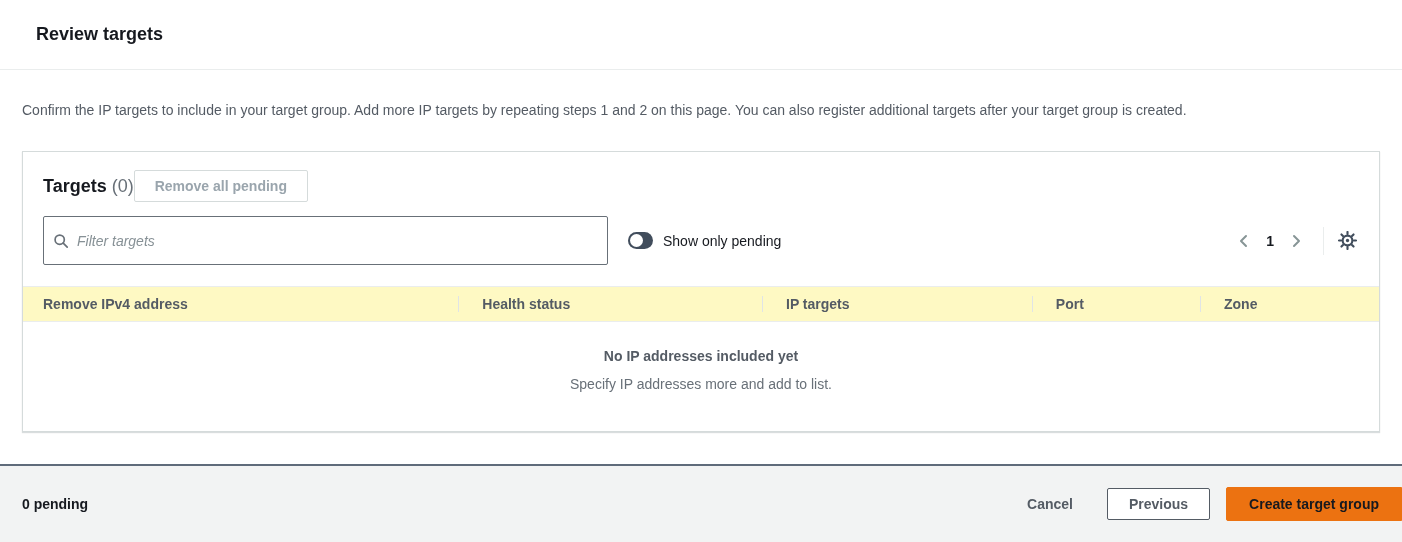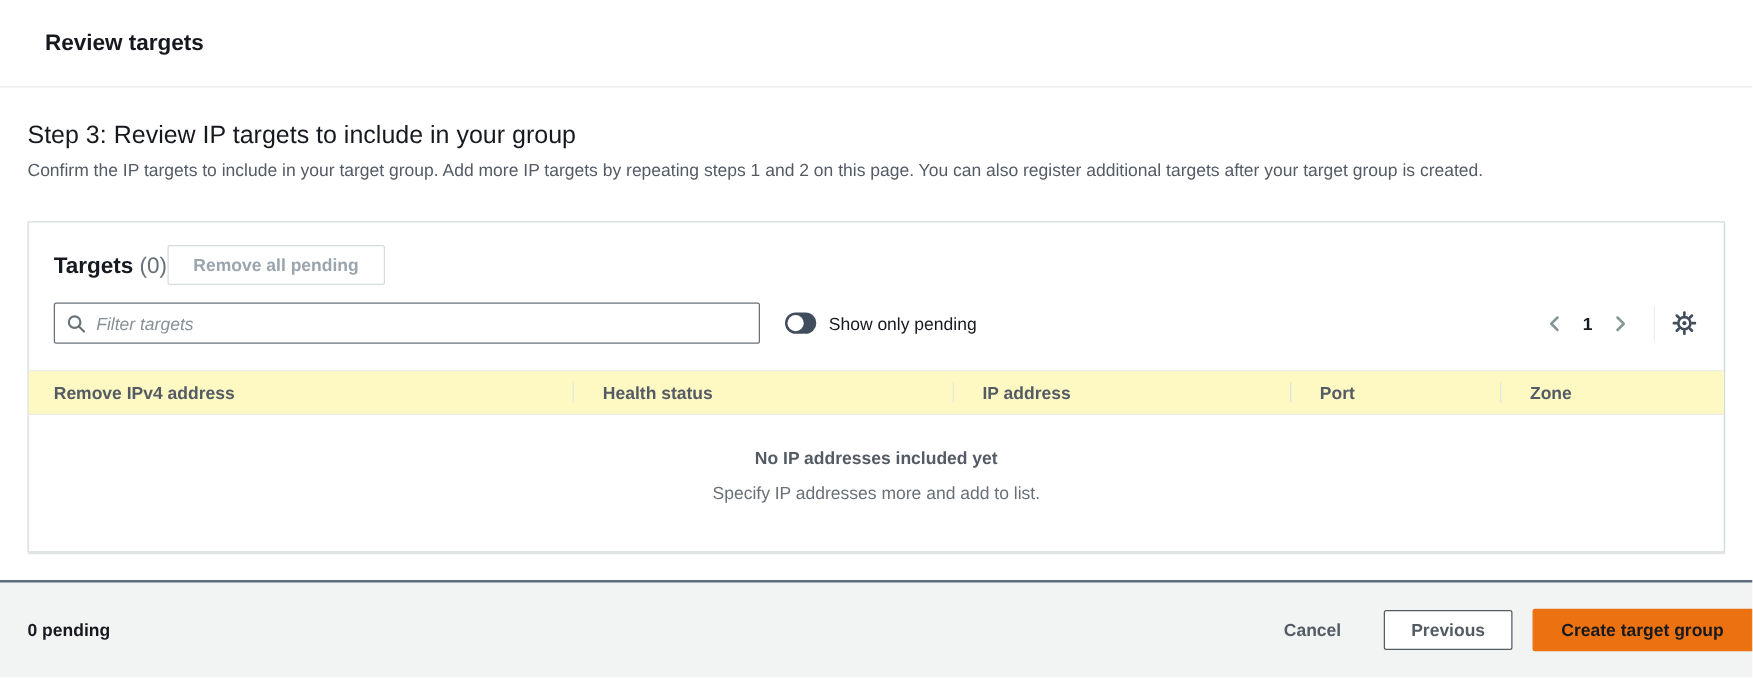--- a/index.html
+++ b/index.html
@@ -47,21 +47,21 @@
     background: #fff;
     border: 1px solid #d5dbdb;
     color: #9aa5ad;
     padding: 7px 20px;
     cursor: not-allowed;
   }
 
   .filter-row { display: flex; align-items: center; padding: 0 20px 21px; }
   .search-box {
     width: 565px;
-    height: 33px;
+    height: 49px;
     border: 1px solid #687078;
     border-radius: 2px;
     display: flex;
     align-items: center;
     padding: 0 9px;
     background: #fff;
   }
   .search-box svg { flex: 0 0 auto; }
   .search-box input {
     border: none;
@@ -167,21 +167,20 @@
   }
 </style>
 </head>
 <body>
 
 <header class="page-header">
   <h1>Review targets</h1>
 </header>
 
 <section class="step-section">
-  <h2>Step 3: Review IP targets to include in your group</h2>
   <p>Confirm the IP targets to include in your target group. Add more IP targets by repeating steps 1 and 2 on this page. You can also register additional targets after your target group is created.</p>
 </section>
 
 <div class="panel">
 
   <div class="panel-header">
     <div class="panel-title">
       <span>Targets</span><span class="count">(0)</span>
     </div>
     <button class="btn btn-disabled">Remove all pending</button>
@@ -231,21 +230,21 @@
           <circle cx="8" cy="8" r="4.1" fill="none" stroke="#414d5c" stroke-width="1.8"></circle>
           <circle cx="8" cy="8" r="1.4" fill="#414d5c"></circle>
         </svg>
       </button>
     </div>
   </div>
 
   <div class="table-head">
     <div class="th th-1">Remove IPv4 address</div>
     <div class="th th-2">Health status</div>
-    <div class="th th-3">IP address</div>
+    <div class="th th-3">IP targets</div>
     <div class="th th-4">Port</div>
     <div class="th th-5">Zone</div>
   </div>
 
   <div class="empty">
     <div class="empty-title">No IP addresses included yet</div>
     <div class="empty-sub">Specify IP addresses more and add to list.</div>
   </div>
 
 </div>

